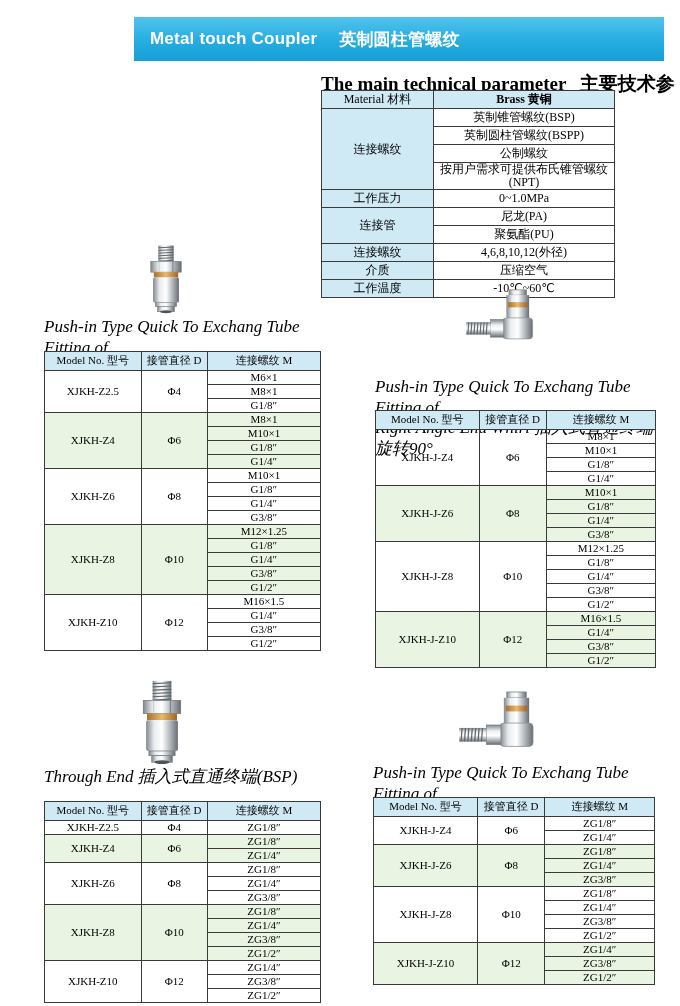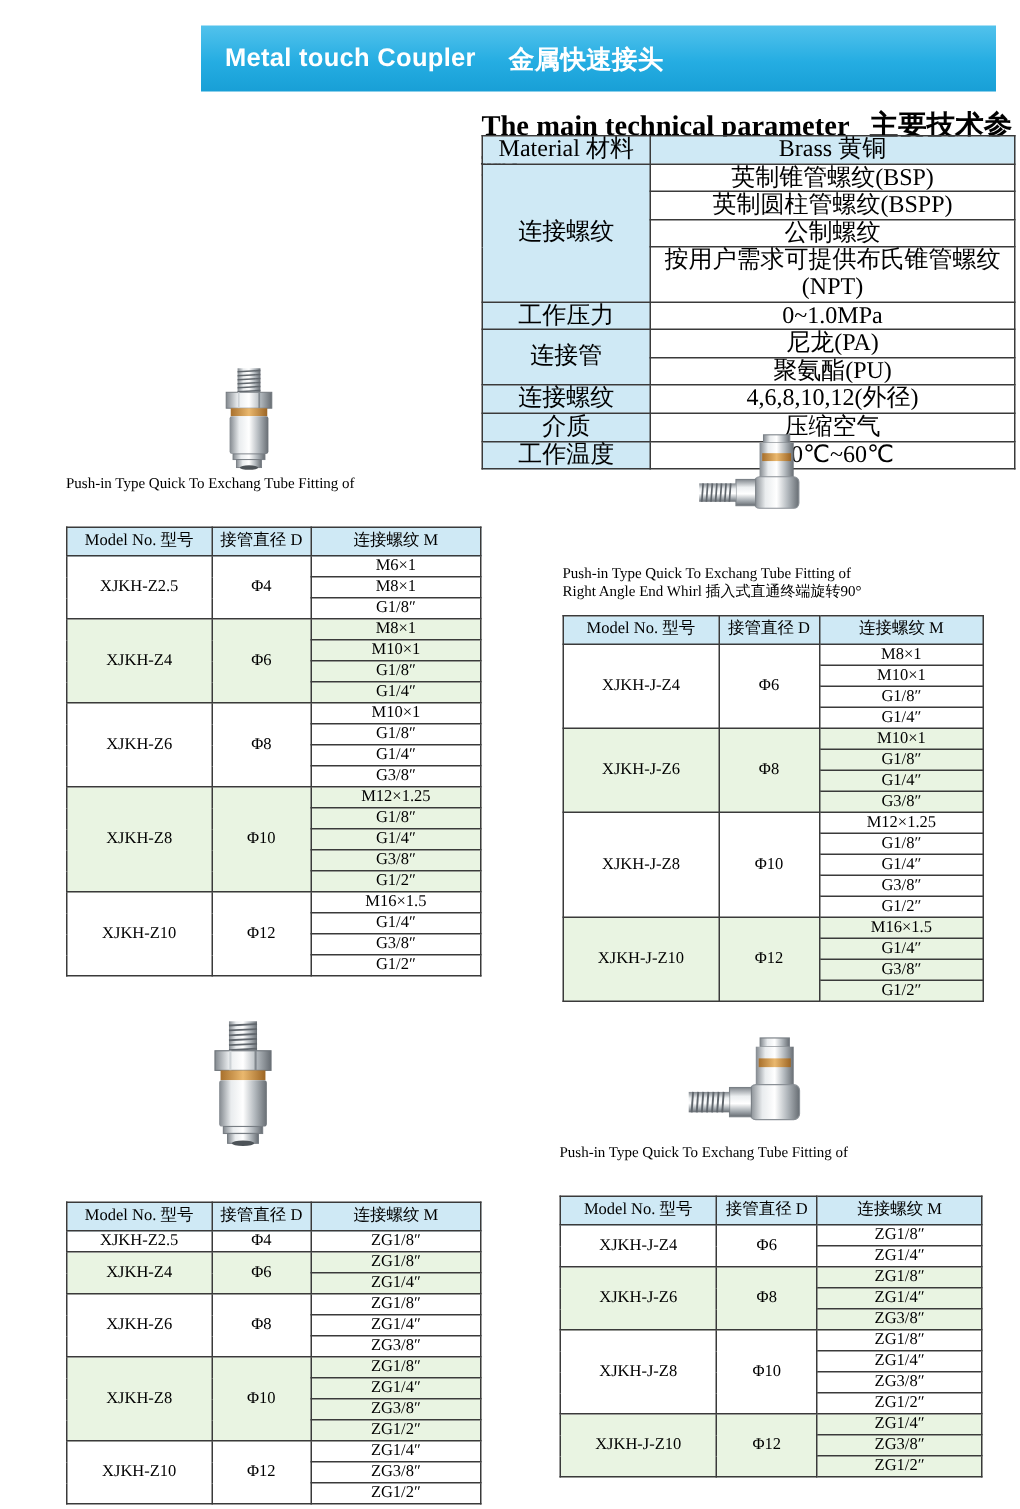--- a/index.html
+++ b/index.html
@@ -12,27 +12,27 @@
     background:linear-gradient(180deg,#52c2ec 0%,#25ade2 55%,#189fd6 100%);
     display:flex; align-items:center; padding-left:16px;
     font-family:"Liberation Sans","DejaVu Sans",sans-serif; font-weight:bold;
     color:#fff; font-size:17px; letter-spacing:.2px; }
   .banner .zh { margin-left:22px; }
 
   
   .tech-heading { position:absolute; left:321px; top:71px; font-size:19px; font-weight:bold; }
   .tech-heading .zh { margin-left:9px; }
   table { border-collapse:collapse; }
-  .tech-table { position:absolute; left:321px; top:90px; width:356px; font-size:16px; table-layout:fixed; }
+  .tech-table { position:absolute; left:321px; top:90px; width:294px; font-size:12px; table-layout:fixed; }
   .tech-table td { border:1px solid #3a3a3a; height:18px; text-align:center; padding:0 3px; line-height:1.1; }
   .tech-table td.tech-label { background:#cfe9f5; }
-  .tech-table td.tech-value.hl { background:#cfe9f5; }
+  .tech-table td.tech-value.hl { background:#cfe9f5;font-weight:bold; }
 
   
-  .prod-title { position:absolute; font-size:10px; line-height:1.22; }
+  .prod-title { position:absolute; font-size:17px; line-height:1.22;font-style:italic; }
 
   
   .product-table { position:absolute; font-size:11px; table-layout:fixed; }
   .product-table th, .product-table td { border:1px solid #3a3a3a; text-align:center; padding:0 2px; height:14px; line-height:1.05; font-weight:normal; }
   .product-table th { background:#cfe9f5; height:19px; }
   .product-table tr.band td { background:#e9f4e2; }
 
   .t1 { left:44px;  top:351px; width:277px; }
   .t2 { left:375px; top:410px; width:281px; }
   .t3 { left:44px;  top:801px; width:277px; }
@@ -75,21 +75,21 @@
       <linearGradient id="gbrass" x1="0" y1="0" x2="1" y2="0">
         <stop offset="0" stop-color="#a8702c"></stop>
         <stop offset="0.5" stop-color="#eab86e"></stop>
         <stop offset="1" stop-color="#9c6524"></stop>
       </linearGradient>
     </defs>
   </svg>
 
   <div class="banner">
     <span>Metal touch Coupler</span>
-    <span class="zh">金属快速接头</span>
+    <span class="zh">英制圆柱管螺纹</span>
   </div>
 
   <div class="tech-heading">
     <span>The main technical parameter</span>
     <span class="zh">主要技术参数:</span>
   </div>
 
   <table class="tech-table">
     <colgroup>
         <col style="width:112px">
@@ -224,20 +224,21 @@
   </div>
 
   <div class="prod-title title1">
     <div>Push-in Type Quick To Exchang Tube Fitting of</div>
   </div>
   <div class="prod-title title2">
     <div>Push-in Type Quick To Exchang Tube Fitting of</div>
     <div>Right Angle End Whirl  插入式直通终端旋转90°</div>
   </div>
   <div class="prod-title title3">
+    <div>Through End  插入式直通终端(BSP)</div>
   </div>
   <div class="prod-title title4">
     <div>Push-in Type Quick To Exchang Tube Fitting of</div>
   </div>
 
   <table class="product-table t1">
     <colgroup>
         <col style="width:35%">
         <col style="width:24%">
         <col style="width:41%">

